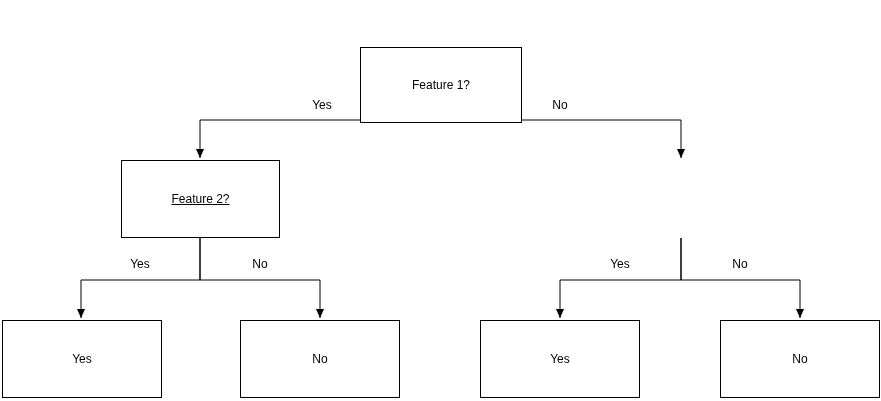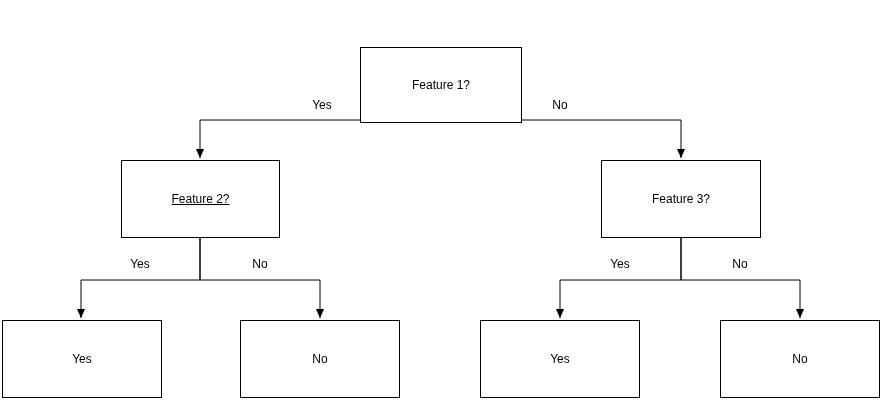--- a/index.html
+++ b/index.html
@@ -68,23 +68,20 @@
   </svg>
 
   <div class="node" style="left:360px; top:4px; width:162px; height:76px;margin-top:43px;">
     <span>Feature 1?</span>
   </div>
 
   <div class="node" style="left:121px; top:160px; width:159px; height:78px;text-decoration:underline;">
     <span>Feature 2?</span>
   </div>
 
-  <div class="node" style="left:601px; top:160px; width:160px; height:78px;">
-    <span>Feature 3?</span>
-  </div>
 
   <div class="node" style="left:2px; top:320px; width:160px; height:78px;">
     <span>Yes</span>
   </div>
 
   <div class="node" style="left:240px; top:320px; width:160px; height:78px;">
     <span>No</span>
   </div>
 
   <div class="node" style="left:480px; top:320px; width:160px; height:78px;">

